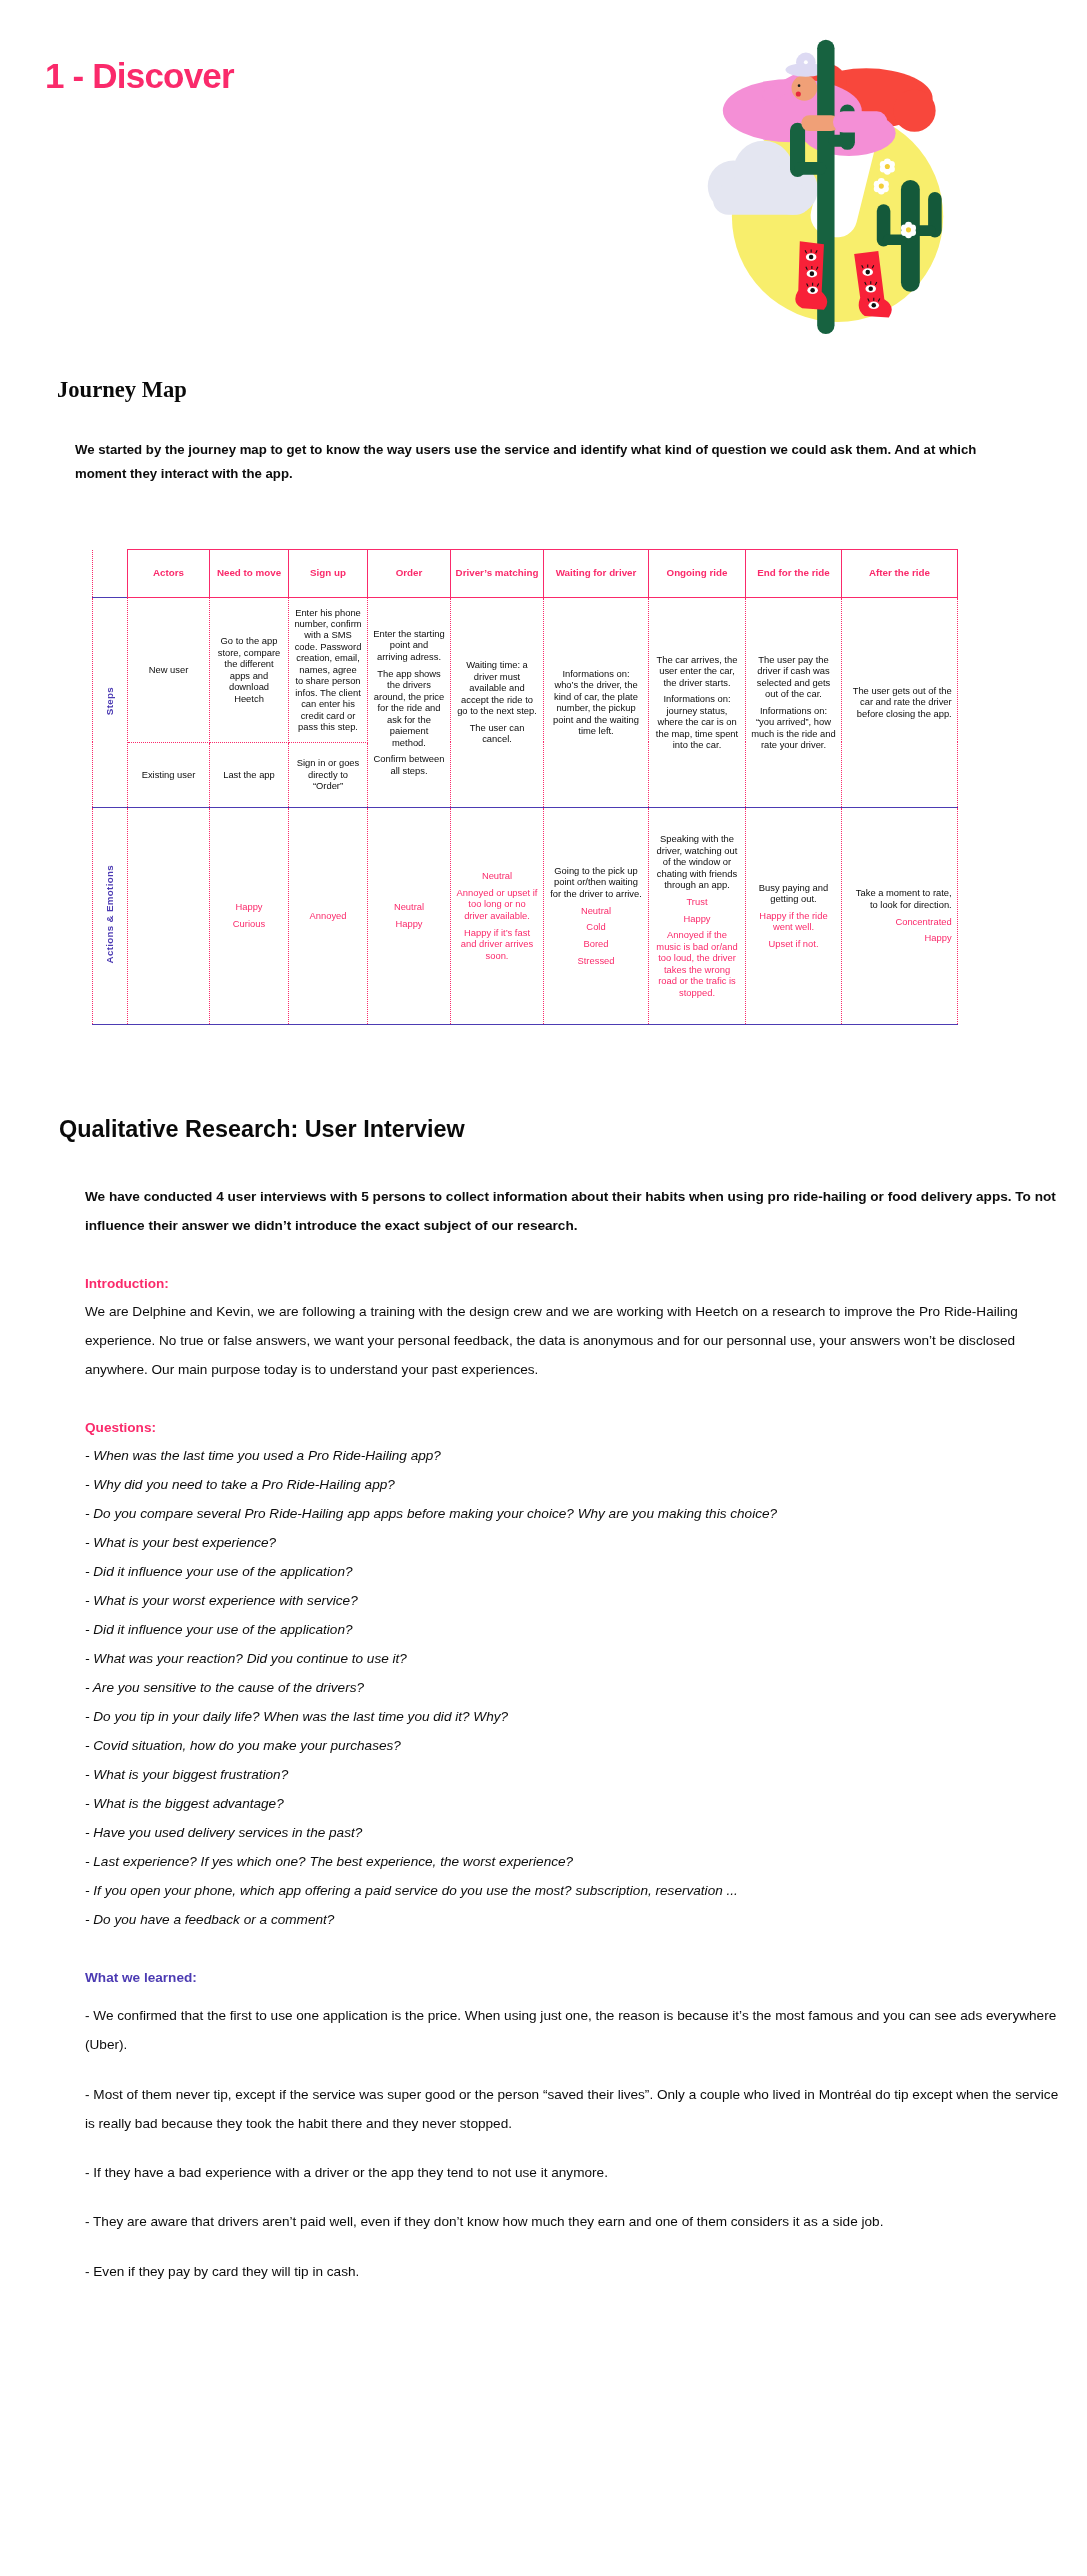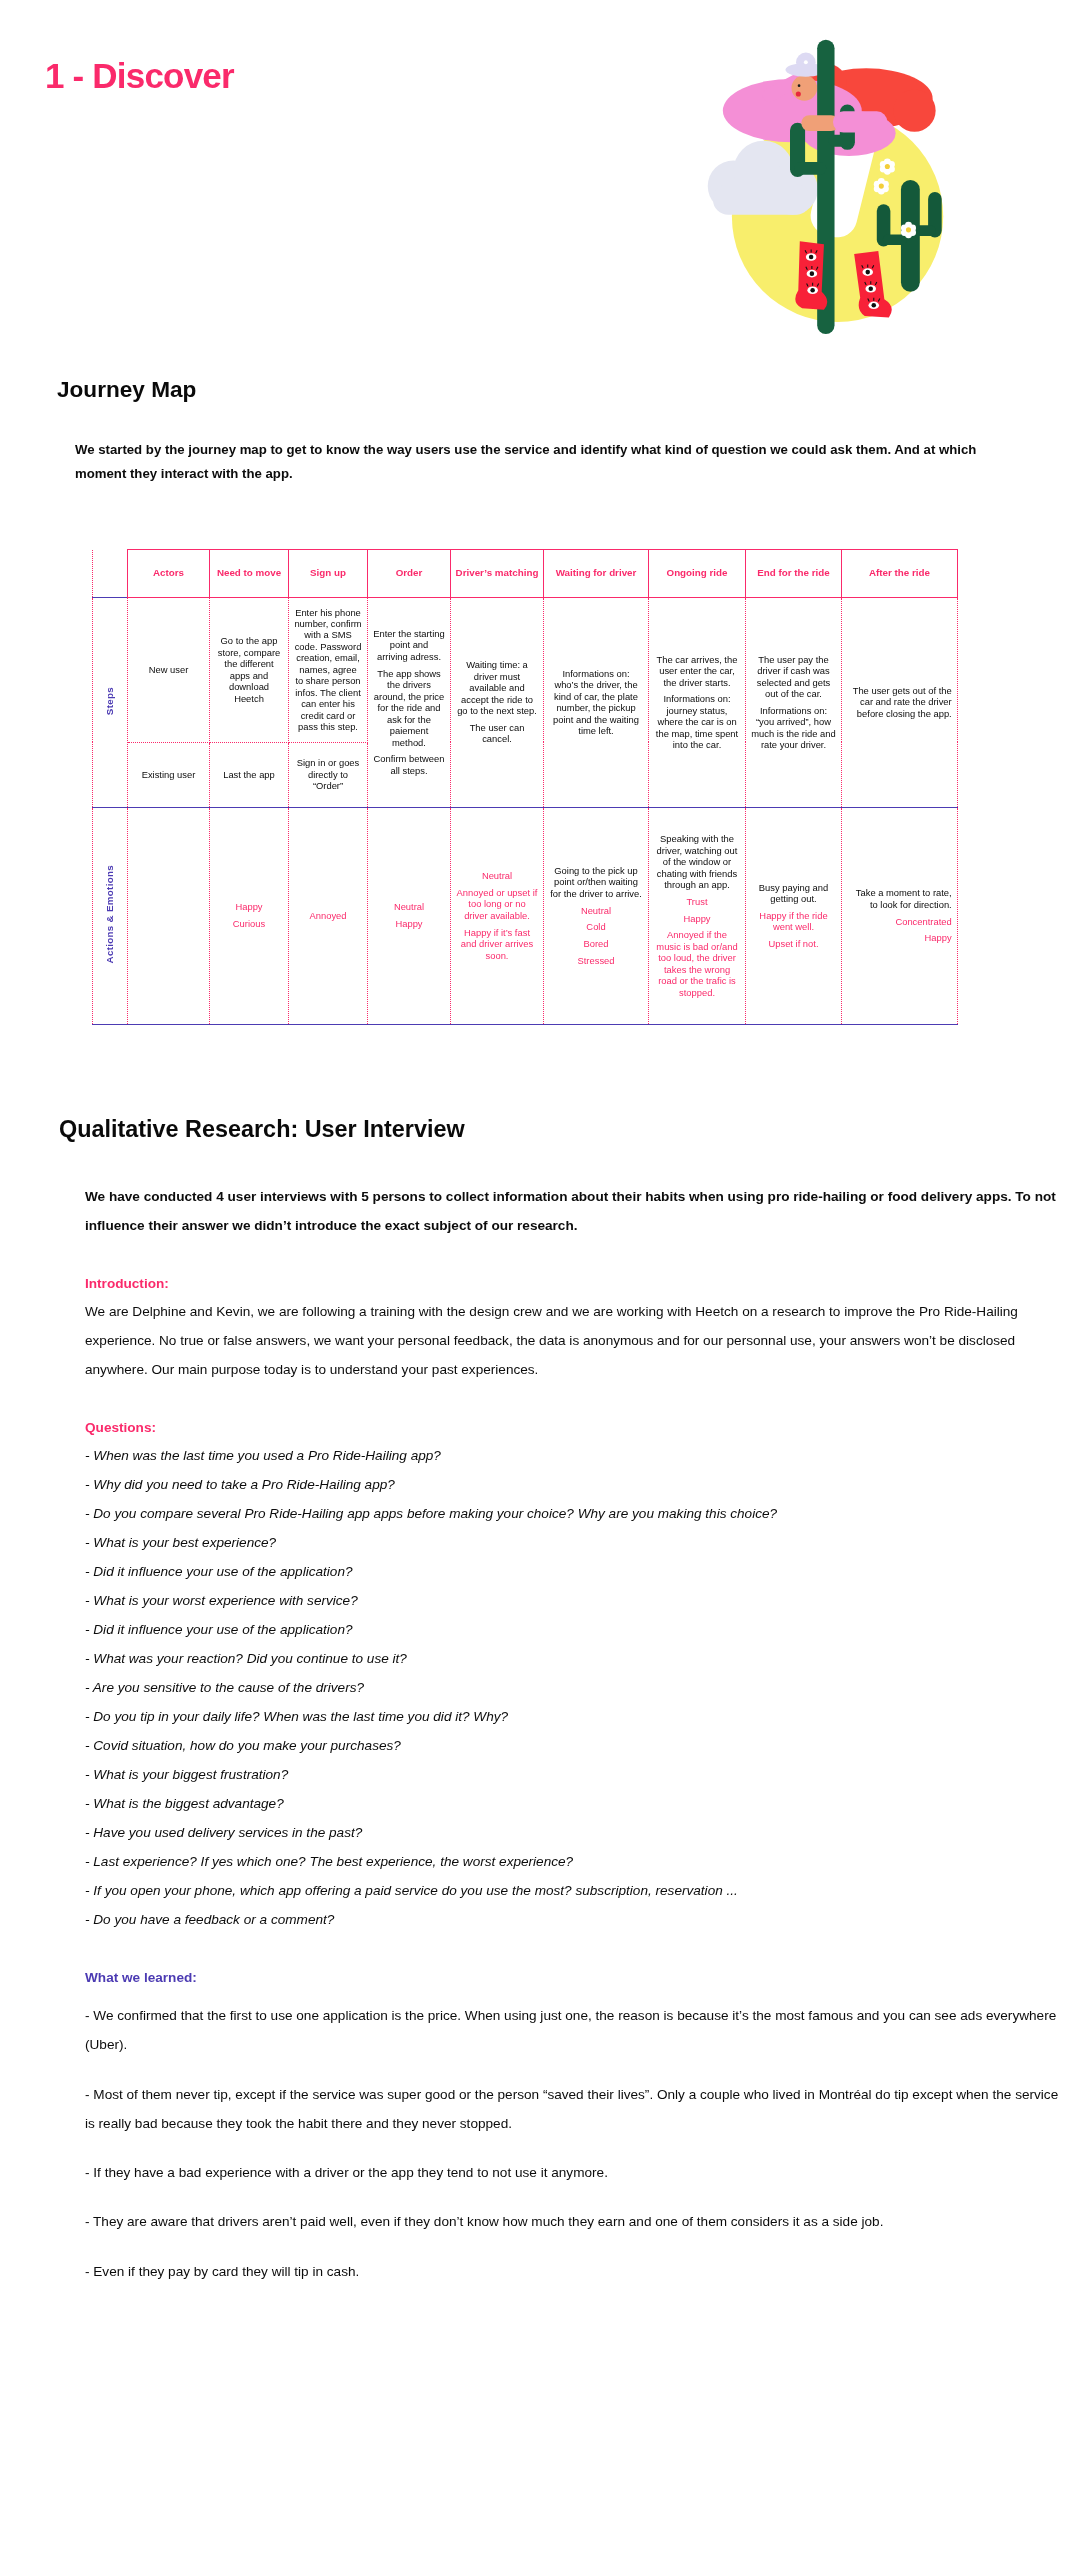--- a/index.html
+++ b/index.html
@@ -26,21 +26,21 @@
     position:absolute;
     top:11.3px;left:679px;
     width:302px;height:323px;
   }
   h2{
     font-size:22.6px;
     font-weight:800;
     color:#0a0a0a;
     margin:0;
   }
-  .jm-heading{margin:281px 8px 0 57px;}
+  .jm-heading{margin:281px 8px 0 57px;font-family:Liberation Serif, serif;}
   .jm-intro{
     margin:35px 0 0 75px;
     width:944px;
     font-size:13.2px;
     font-weight:700;
     line-height:24px;
   }
   
   .table-wrap{margin:63px 0 0 92px;}
   table.jmap{

